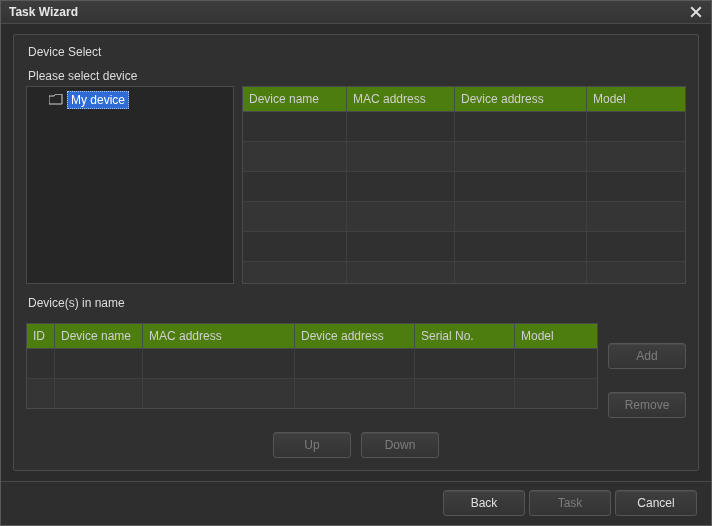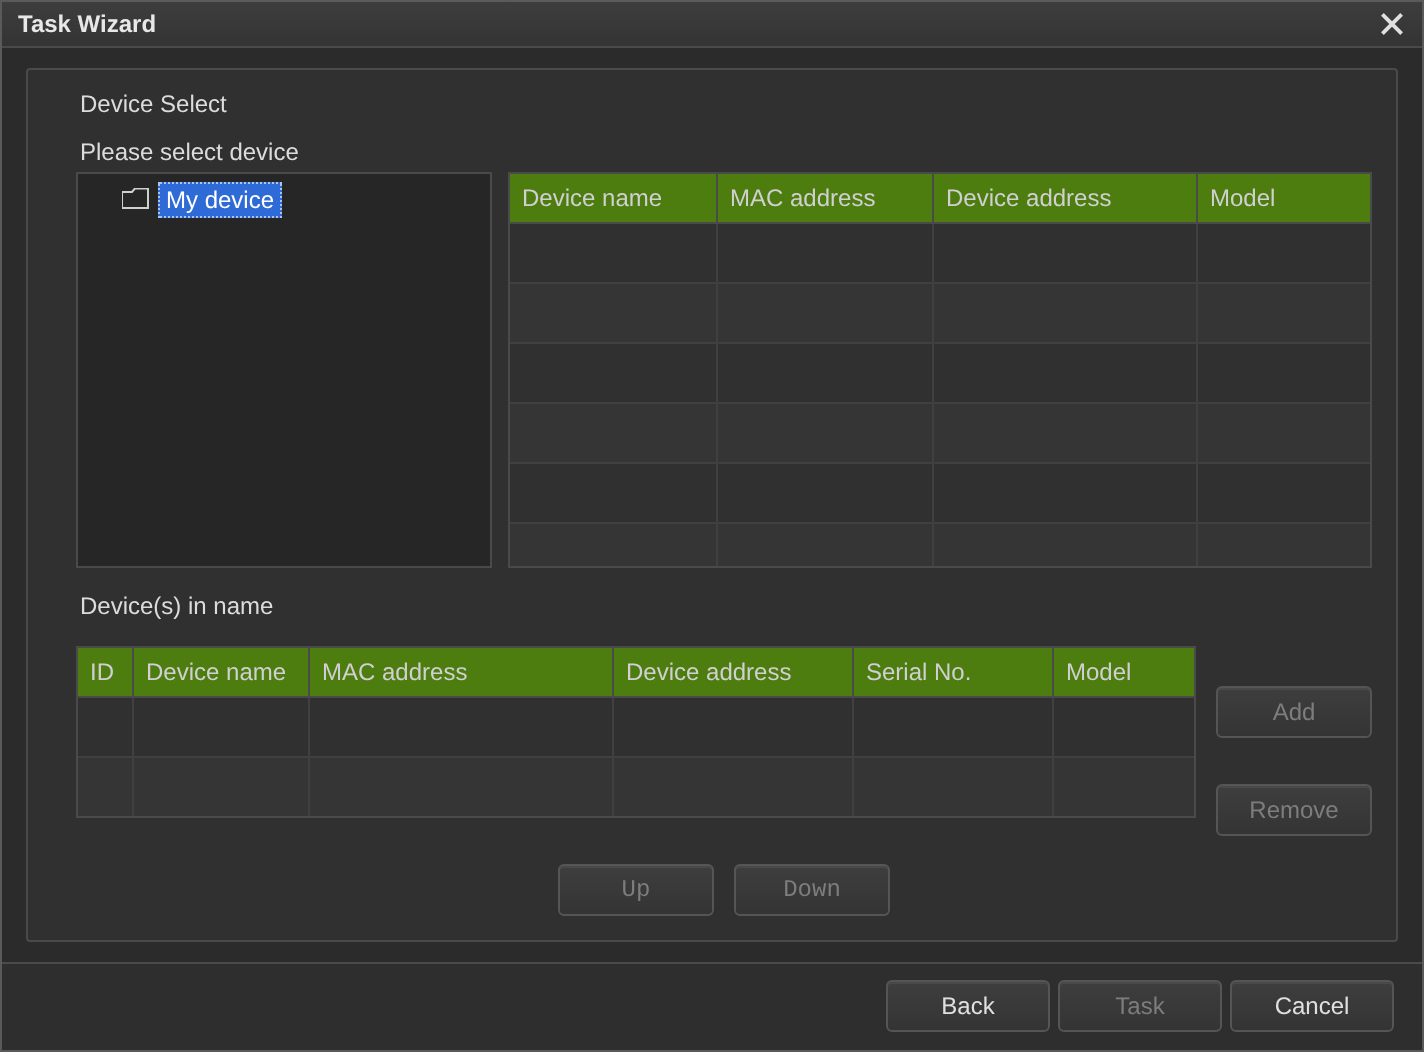--- a/index.html
+++ b/index.html
@@ -23,21 +23,21 @@
   .body {
     flex: 1;
     padding: 10px 12px 10px 12px;
     display: flex; flex-direction: column;
     background: #2b2b2b;
   }
   .panel {
     flex: 1;
     border: 1px solid #4a4a4a;
     background: #303030;
-    padding: 10px 12px 12px 24px;
+    padding: 10px 12px 12px 12px;
     display: flex; flex-direction: column;
     border-radius: 2px;
   }
   .section-title { color: #dcdcdc; font-size: 12px; margin: 0 0 10px 2px; }
   .label { color: #dcdcdc; font-size: 12px; margin: 0 0 3px 2px; }
   .upper { display:flex; gap:8px; }
   .tree {
     width: 208px; height: 198px;
     background: #262626;
     border: 1px solid #4a4a4a;
@@ -81,21 +81,21 @@
   .btn {
     min-width: 78px; height: 26px;
     background: linear-gradient(#3e3e3e,#343434);
     border: 1px solid #555; border-radius: 3px;
     color: #e0e0e0; font-size: 12px;
     display:inline-flex; align-items:center; justify-content:center;
     cursor:pointer;
     box-shadow: inset 0 1px 0 rgba(255,255,255,0.06);
   }
   .btn.disabled { color: #7d7d7d; cursor:default; }
-  .updown { display:flex; justify-content:center; gap:10px; margin-top:14px;font-family:Liberation Mono, monospace; }
+  .updown { display:flex; justify-content:center; gap:10px; margin-top:14px; }
   .footer {
     height: 46px;
     border-top: 1px solid #4a4a4a;
     background: #2e2e2e;
     display:flex; align-items:center; justify-content:flex-end;
     gap:4px; padding: 0 14px;
   }
   .footer .btn { min-width: 82px; }
 </style>
 </head>

